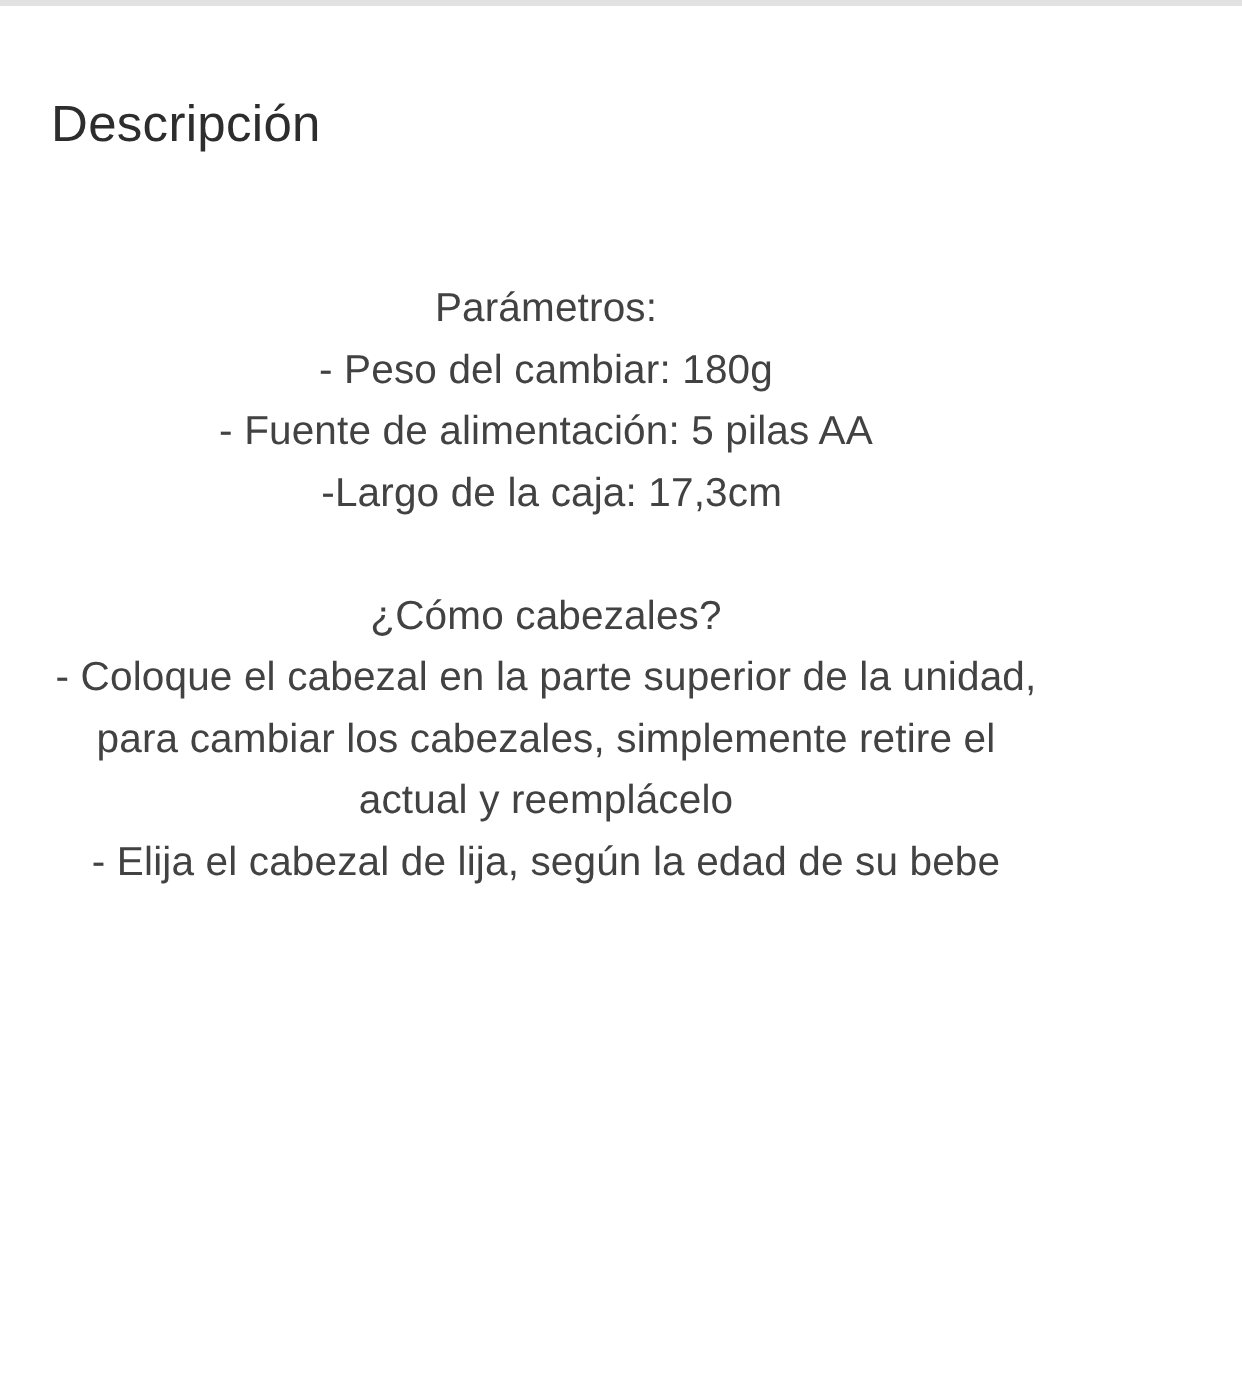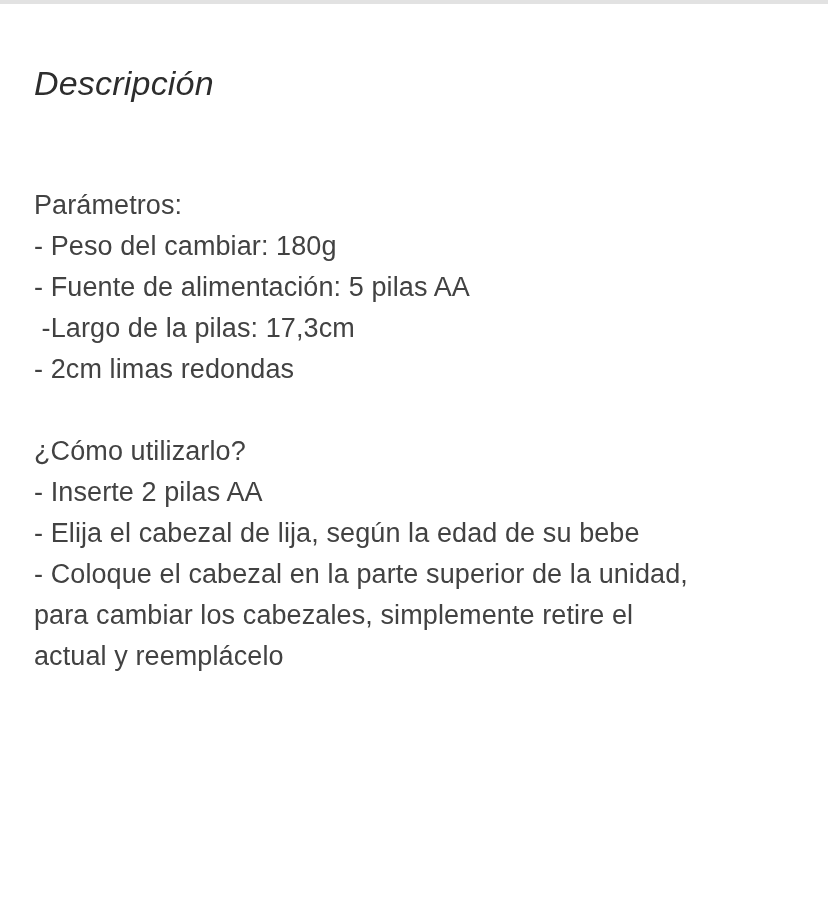--- a/index.html
+++ b/index.html
@@ -22,25 +22,25 @@
     height: 4px;
     background: var(--divider-color, #e2e2e2);
   }
   .title {
     margin: 64px 34px 0 34px;
     font-size: 34px;
     line-height: 38px;
     font-weight: 400;
     color: var(--title-color, #2d2d2d);
     letter-spacing: 0.2px;
-    font-style: italic;
   }
   .body-text {
     margin: 83px 18px 0 34px;
     max-width: 660px;
+    text-align: center;
   }
   .line {
     font-size: 27px;
     line-height: 41px;
     font-weight: 400;
     color: var(--text-color, #424242);
     white-space: pre-wrap;
     letter-spacing: 0.1px;
   }
   .section + .section {
@@ -52,22 +52,20 @@
 
 <div class="top-divider"></div>
 
 <h1 class="title">Descripción</h1>
 
 <div class="body-text" id="sections-root">
     <div class="section">
       <div class="line">Parámetros:</div>
       <div class="line">- Peso del cambiar: 180g</div>
       <div class="line">- Fuente de alimentación: 5 pilas AA</div>
-      <div class="line"> -Largo de la pilas: 17,3cm</div>
-      <div class="line">- 2cm limas redondas</div>
+      <div class="line"> -Largo de la caja: 17,3cm</div>
     </div>
     <div class="section">
-      <div class="line">¿Cómo utilizarlo?</div>
-      <div class="line">- Inserte 2 pilas AA</div>
+      <div class="line">¿Cómo cabezales?</div>
+      <div class="line">- Coloque el cabezal en la parte superior de la unidad, para cambiar los cabezales, simplemente retire el actual y reemplácelo</div>
       <div class="line">- Elija el cabezal de lija, según la edad de su bebe</div>
-      <div class="line">- Coloque el cabezal en la parte superior de la unidad, para cambiar los cabezales, simplemente retire el actual y reemplácelo</div>
     </div>
   </div>
 
 </body></html>

